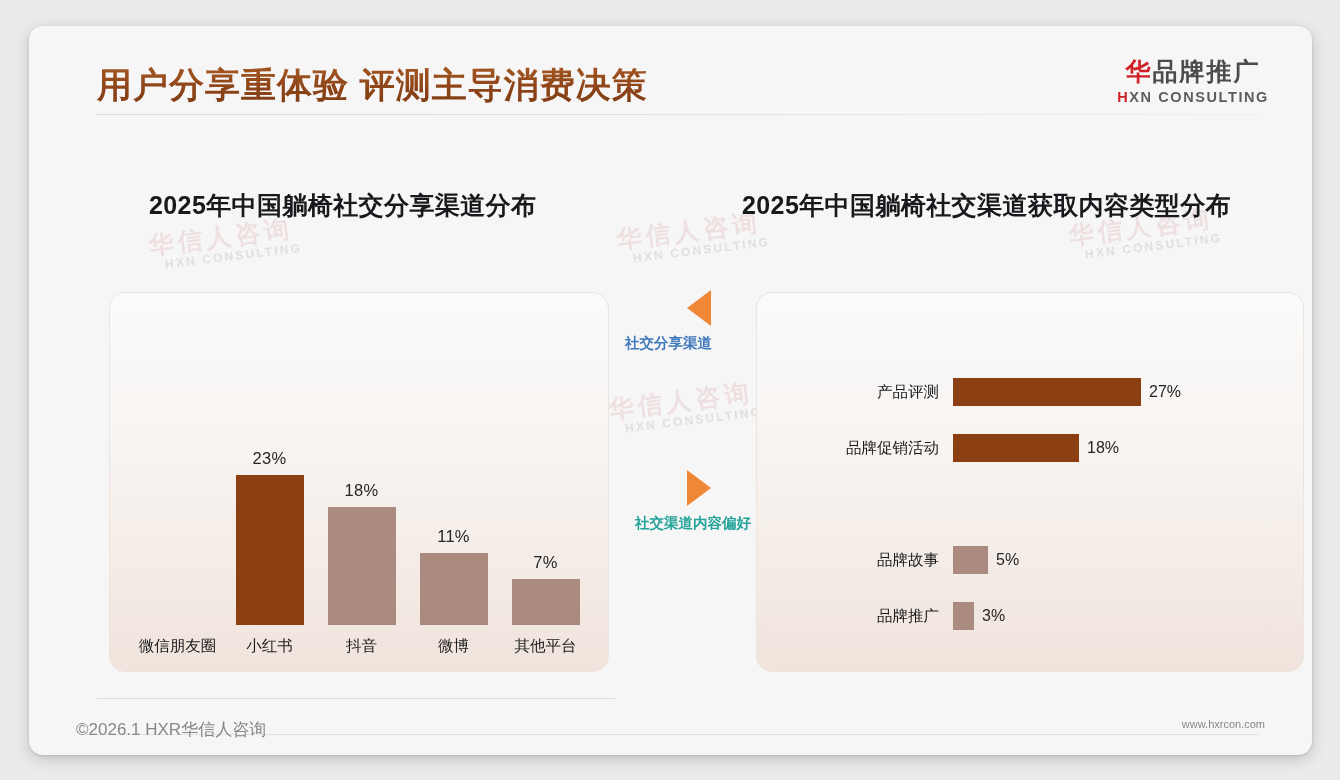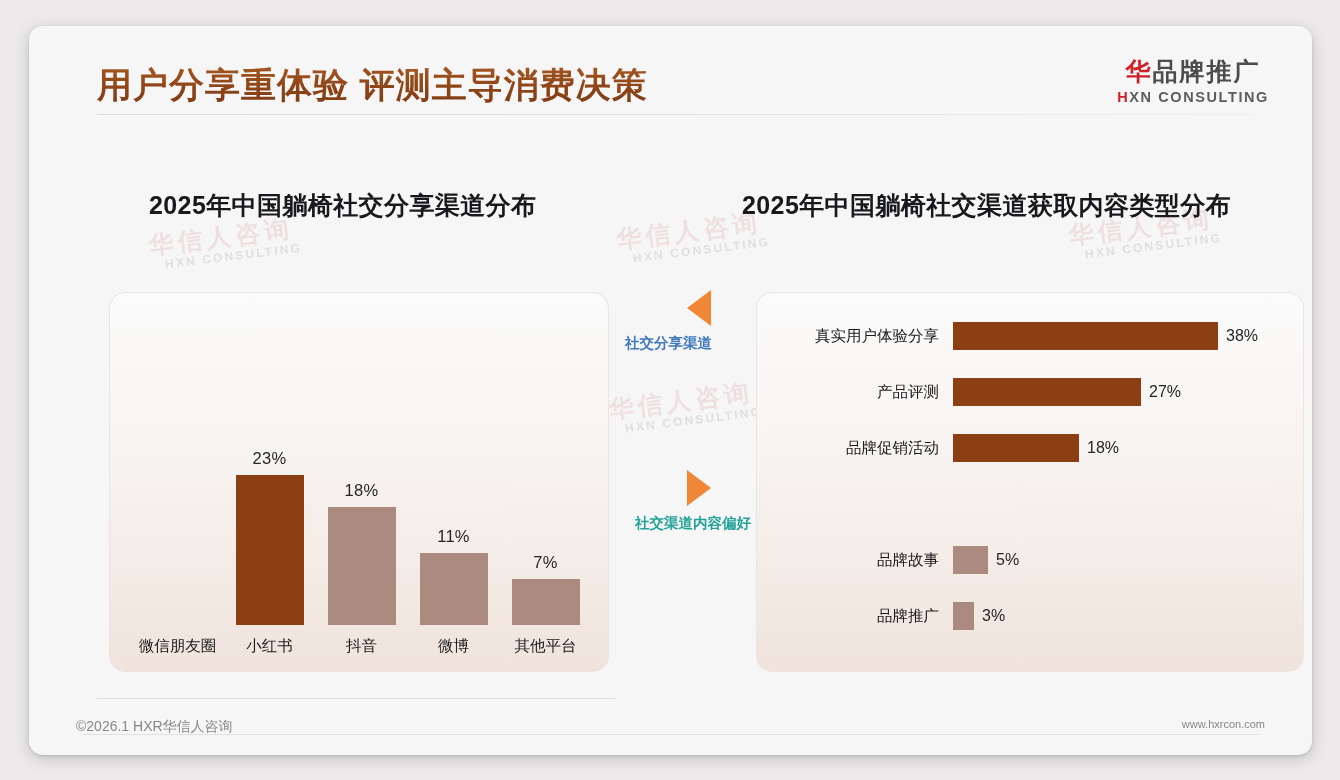--- a/index.html
+++ b/index.html
@@ -122,21 +122,21 @@
     position: absolute; left: 68px; top: 672px; width: 518px; height: 1px; background: #e0dedc;
   }
   #footnote {
     position: absolute; left: 84px; top: 682px;
     font-size: 11.8px; color: #53504e; white-space: nowrap; letter-spacing: 0.2px;
   }
   #footer-rule {
     position: absolute; left: 55px; top: 708px; width: 1175px; height: 1px; background: #e3e1df;
   }
   #footer-left {
-    position: absolute; left: 47px; top: 692px; font-size: 14px; color: #8a8785;
+    position: absolute; left: 47px; top: 692px; font-size: 17px; color: #8a8785;
   }
   #footer-right {
     position: absolute; right: 47px; top: 692px; font-size: 11px; color: #8a8785;
   }
 </style>
 </head>
 <body>
 
 <div id="slide">
 
@@ -221,25 +221,20 @@
       <div class="tri tri-left" style="left:62px; top:0px;"></div>
       <div class="mid-label" id="mid-label-1" style="left:0px; top:44px;">社交分享渠道</div>
     </div>
     <div class="mid-block" style="left:596px; top:348px; width:140px; height:120px;">
       <div class="tri tri-right" style="left:62px; top:0px;"></div>
       <div class="mid-label" id="mid-label-2" style="left:10px; top:44px;">社交渠道内容偏好</div>
     </div>
 
     <div class="card" id="card-right">
       <div id="bar-chart" style="position:absolute;left:0;top:0;width:100%;height:100%;">
-          <div class="row" style="top: 26px;">
-            <div class="row-label">真实用户体验分享</div>
-            <div class="row-bar" style="width: 265px; background: rgb(139, 63, 19);"></div>
-            <div class="row-val" style="left: 469px;">38%</div>
-          </div>
           <div class="row" style="top: 82px;">
             <div class="row-label">产品评测</div>
             <div class="row-bar" style="width: 188px; background: rgb(139, 63, 19);"></div>
             <div class="row-val" style="left: 392px;">27%</div>
           </div>
           <div class="row" style="top: 138px;">
             <div class="row-label">品牌促销活动</div>
             <div class="row-bar" style="width: 126px; background: rgb(139, 63, 19);"></div>
             <div class="row-val" style="left: 330px;">18%</div>
           </div>

